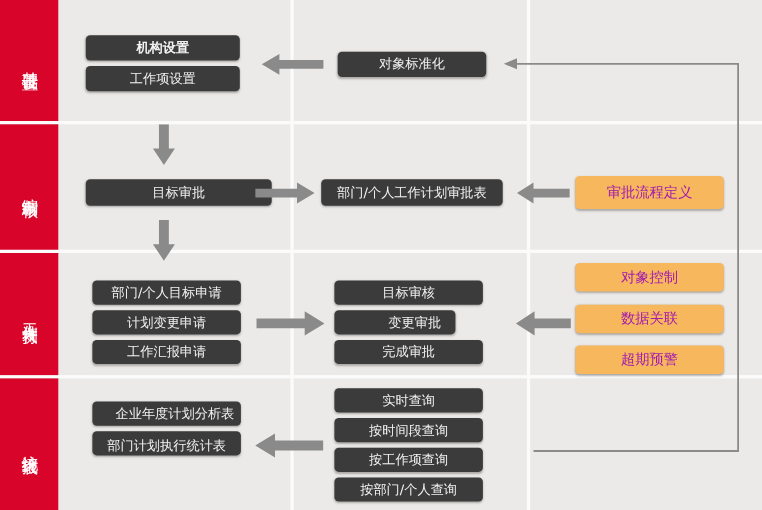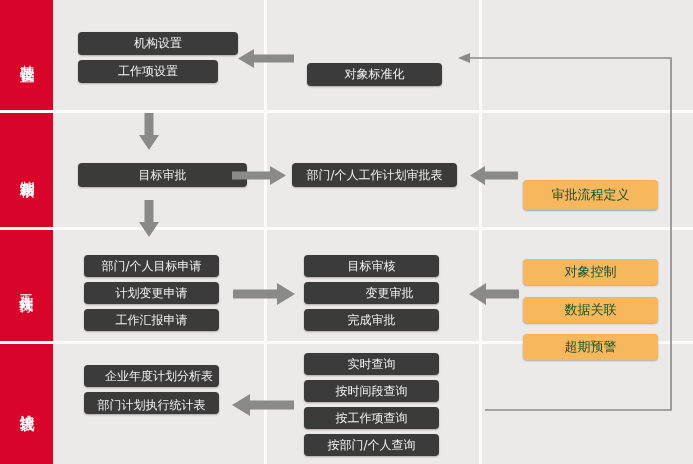--- a/index.html
+++ b/index.html
@@ -37,21 +37,21 @@
   .node{
     position:absolute;z-index:5;
     display:flex;align-items:center;justify-content:center;
     border-radius:4px;
     font-size:12px;
     white-space:nowrap;
     box-shadow:0 1px 2px rgba(0,0,0,.28);
     box-sizing:border-box;
   }
   .node.dark{background:#3b3b3b;color:#f2f2f2;}
-  .node.orange{background:#f7b75c;color:#14532d;margin-top:20px;}
+  .node.orange{background:#f7b75c;color:#a21caf;}
 
   
   .arrow{position:absolute;z-index:6;}
 
   
   .loop{position:absolute;z-index:3;}
 </style>
 </head>
 <body>
 
@@ -74,28 +74,28 @@
   <div class="stage-label" style="top:113px;height:114px;">
     <span class="txt">编制审核</span>
   </div>
   <div class="stage-label" style="top:230px;height:111px;">
     <span class="txt" style="font-size:14px;">工作计划执行</span>
   </div>
   <div class="stage-label" style="top:344px;height:120px;">
     <span class="txt">统计报表</span>
   </div>
 
-  <div class="node dark" style="left:78px;top:32px;width:160px;height:23px;">
+  <div class="node dark" style="left:78px;top:32px;width:140px;height:23px;font-weight:bold;">
     <span>机构设置</span>
   </div>
   <div class="node dark" style="left:78px;top:60px;width:140px;height:23px;">
     <span>工作项设置</span>
   </div>
 
-  <div class="node dark" style="left:307px;top:47px;width:135px;height:23px;margin-top:16px;">
+  <div class="node dark" style="left:307px;top:47px;width:135px;height:23px;">
     <span>对象标准化</span>
   </div>
 
   <svg class="arrow" style="left:238px;top:46px;" width="58" height="25">
     <polygon points="0,12.5 16,3 16,8.5 56,8.5 56,16.5 16,16.5 16,22" fill="#8a8a8a"></polygon>
   </svg>
 
   <svg class="arrow" style="left:138px;top:113px;" width="22" height="38">
     <polygon points="11,37 1,22 6.5,22 6.5,0 15.5,0 15.5,22 21,22" fill="#8a8a8a"></polygon>
   </svg>
@@ -130,21 +130,21 @@
   <div class="node dark" style="left:84px;top:282px;width:135px;height:22px;">
     <span>计划变更申请</span>
   </div>
   <div class="node dark" style="left:84px;top:309px;width:135px;height:22px;justify-content:center;">
     <span>工作汇报申请</span>
   </div>
 
   <div class="node dark" style="left:304px;top:255px;width:135px;height:22px;">
     <span>目标审核</span>
   </div>
-  <div class="node dark" style="left:304px;top:282px;width:135px;height:22px;padding-left:36px;">
+  <div class="node dark" style="left:304px;top:282px;width:110px;height:22px;padding-left:36px;">
     <span>变更审批</span>
   </div>
   <div class="node dark" style="left:304px;top:309px;width:135px;height:22px;justify-content:center;">
     <span>完成审批</span>
   </div>
 
   <div class="node orange" style="left:523px;top:239px;width:135px;height:26px;font-size:13px;">
     <span>对象控制</span>
   </div>
   <div class="node orange" style="left:523px;top:277px;width:135px;height:26px;font-size:13px;">

